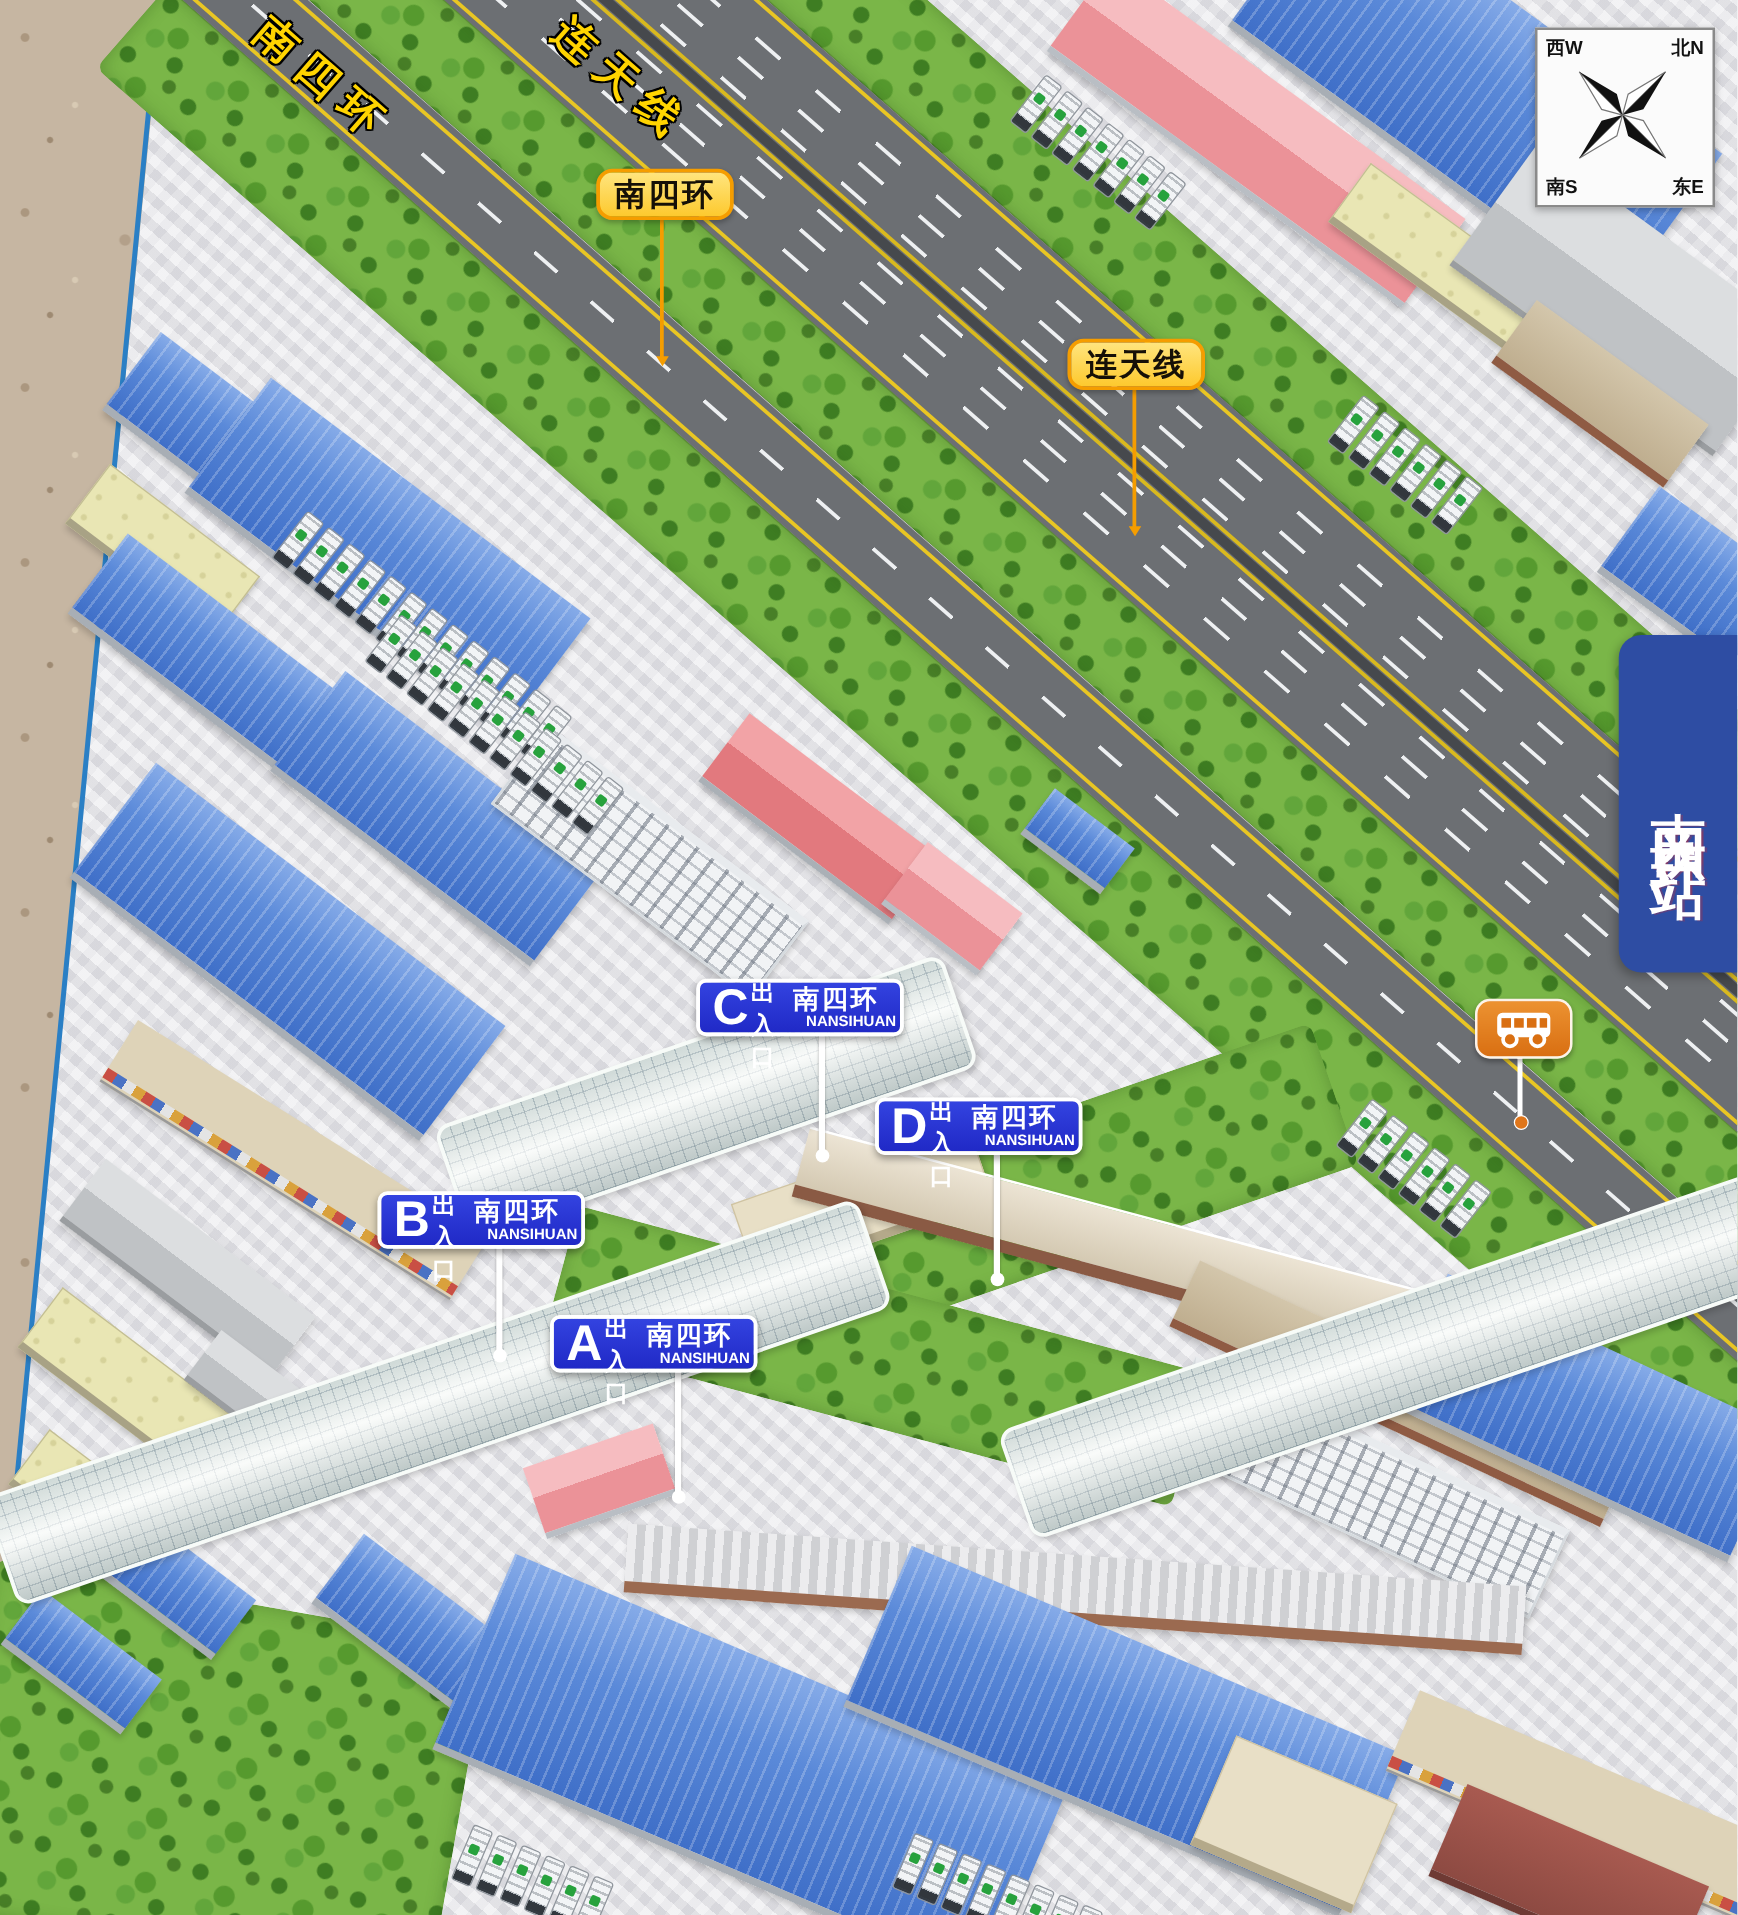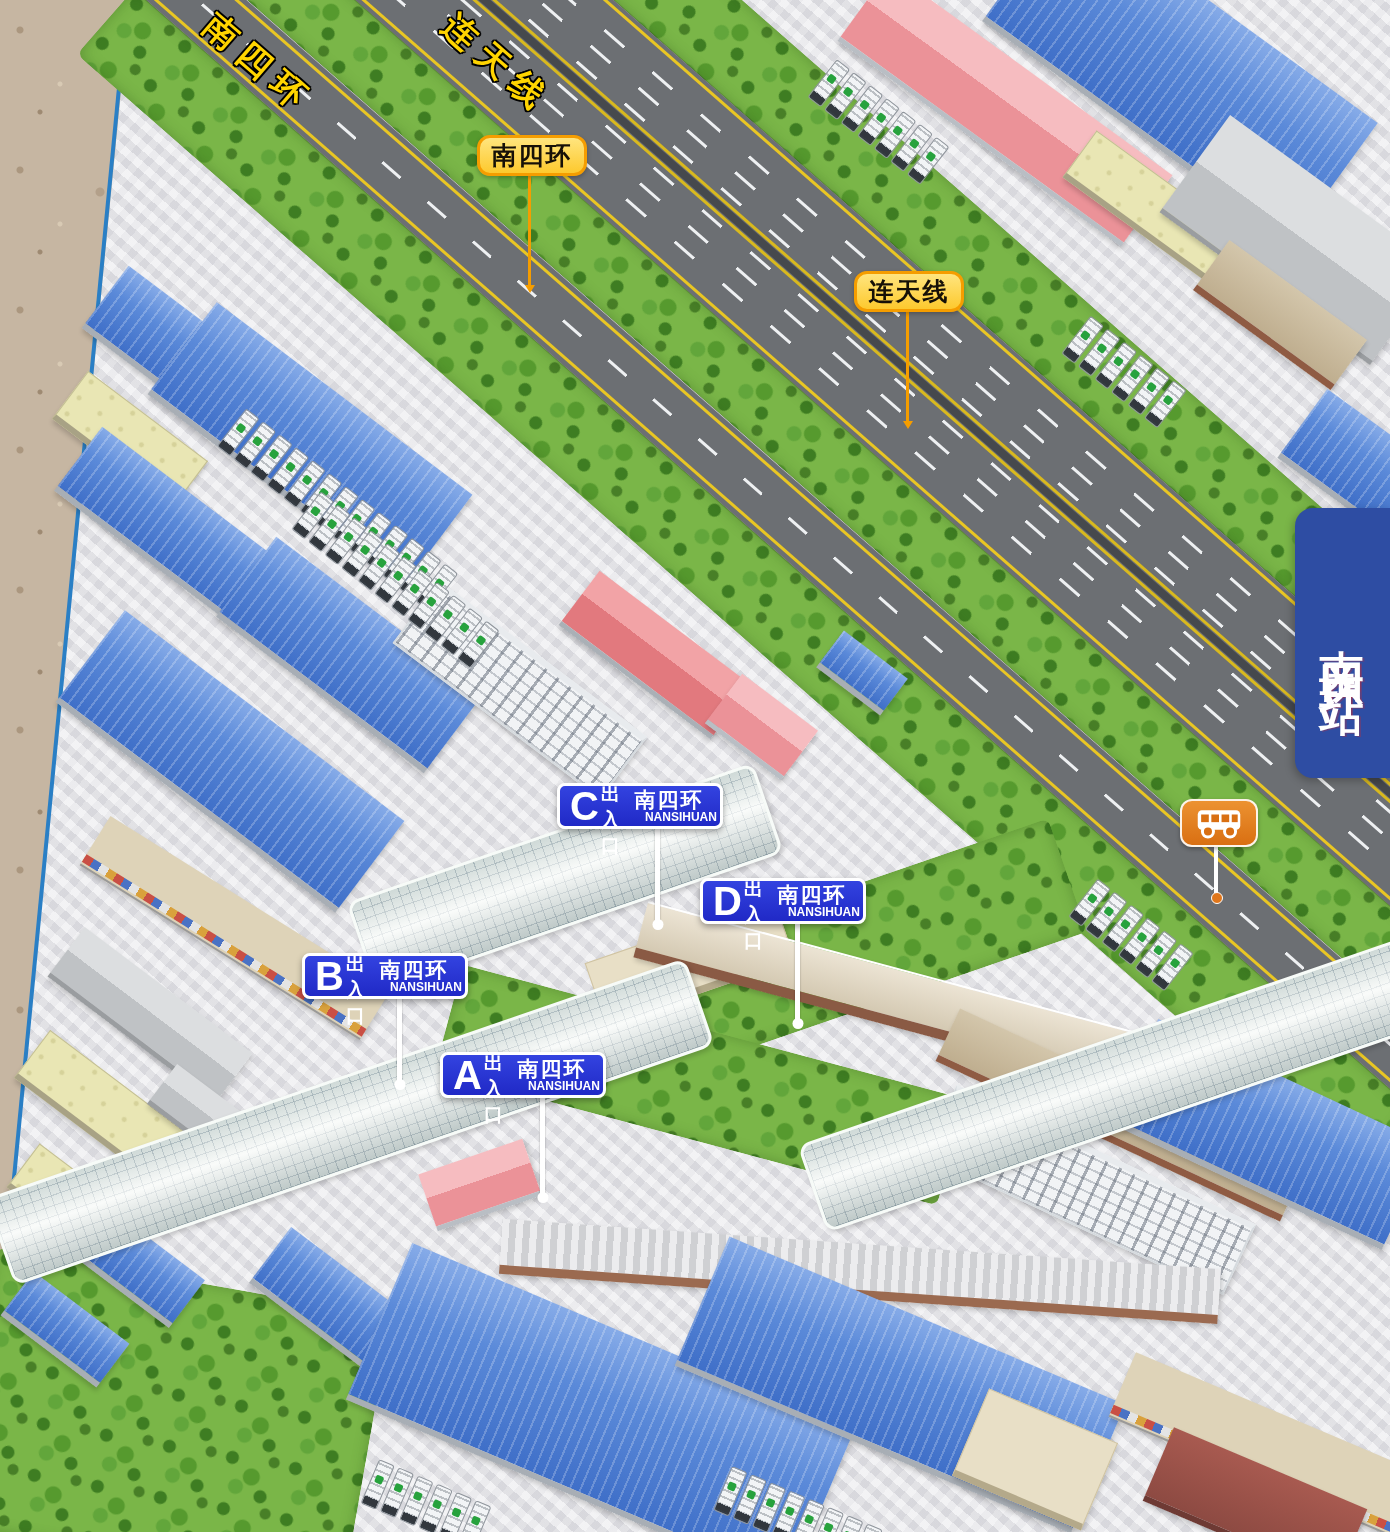--- a/index.html
+++ b/index.html
@@ -313,18 +313,34 @@
       <rect x="5" y="5" width="50" height="23" rx="5" fill="#fff"></rect>
       <rect x="9" y="10" width="9" height="9" fill="#d96f12"></rect>
       <rect x="21" y="10" width="9" height="9" fill="#d96f12"></rect>
       <rect x="33" y="10" width="9" height="9" fill="#d96f12"></rect>
       <rect x="45" y="10" width="7" height="9" fill="#d96f12"></rect>
       <circle cx="17" cy="30" r="6.5" fill="#d96f12" stroke="#fff" stroke-width="3.5"></circle>
       <circle cx="43" cy="30" r="6.5" fill="#d96f12" stroke="#fff" stroke-width="3.5"></circle>
     </svg>
   </div>
 
+  <div class="compass">
+    <span class="lbl lbl-nw">西W</span>
+    <span class="lbl lbl-ne">北N</span>
+    <span class="lbl lbl-sw">南S</span>
+    <span class="lbl lbl-se">东E</span>
+    <svg width="96" height="96" viewBox="0 0 100 100">
+      <polygon points="50,50 86,14 54.7,32.6" fill="#fff" stroke="#777" stroke-width="1"></polygon>
+      <polygon points="50,50 86,14 67.4,45.3" fill="#111"></polygon>
+      <polygon points="50,50 86,86 67.4,54.7" fill="#fff" stroke="#777" stroke-width="1"></polygon>
+      <polygon points="50,50 86,86 54.7,67.4" fill="#111"></polygon>
+      <polygon points="50,50 14,86 45.3,67.4" fill="#fff" stroke="#777" stroke-width="1"></polygon>
+      <polygon points="50,50 14,86 32.6,54.7" fill="#111"></polygon>
+      <polygon points="50,50 14,14 32.6,45.3" fill="#fff" stroke="#777" stroke-width="1"></polygon>
+      <polygon points="50,50 14,14 45.3,32.6" fill="#111"></polygon>
+    </svg>
+  </div>
 
   <div class="banner">
     <span>南四环站</span>
   </div>
 
 </div>
 
 </body></html>

